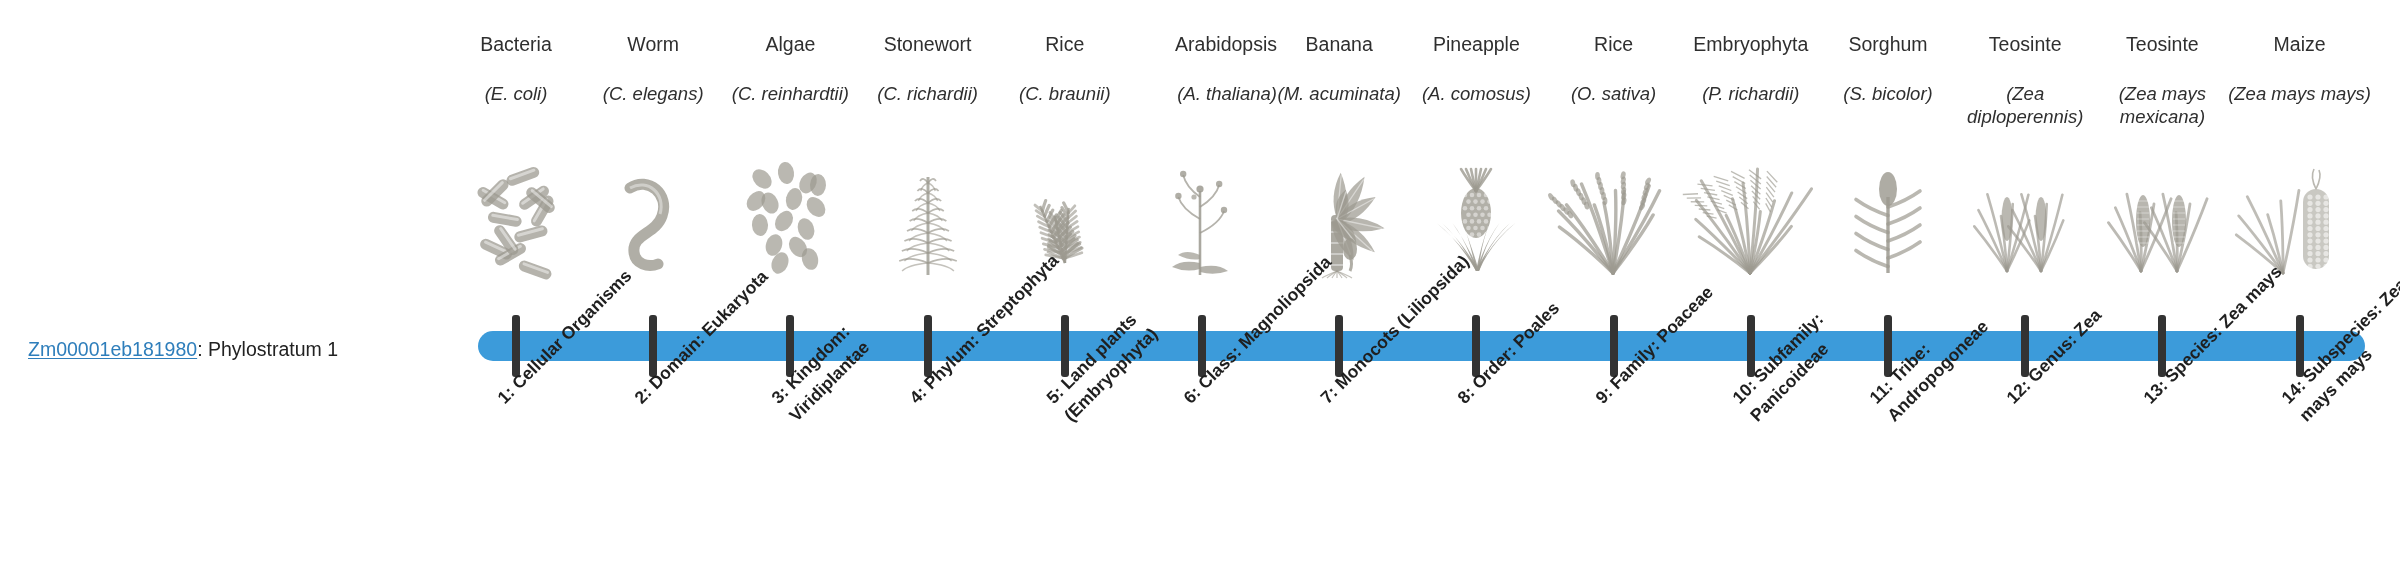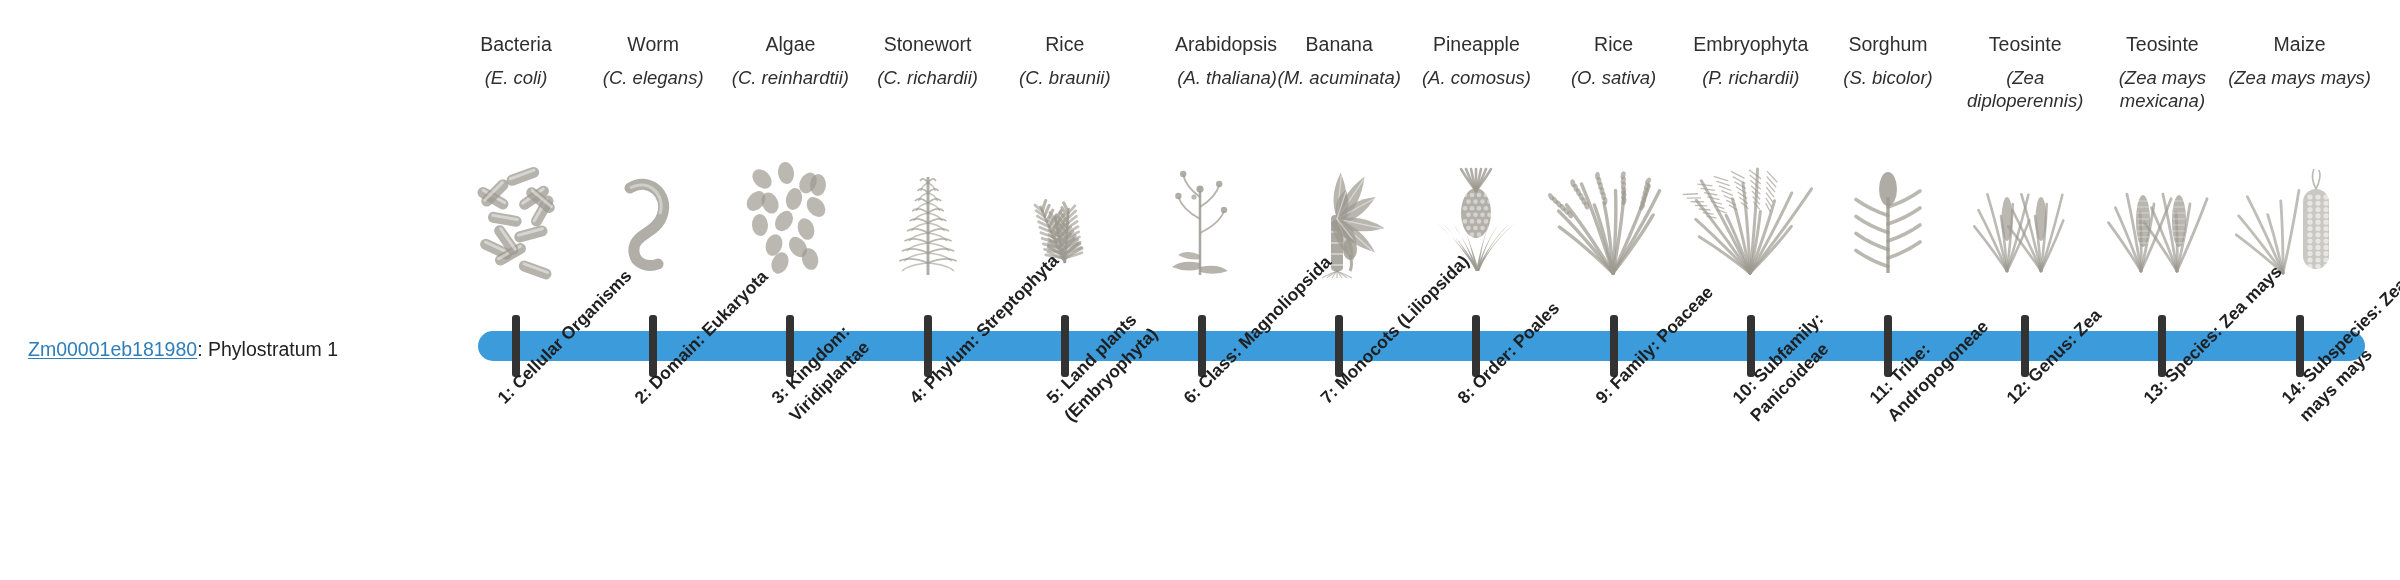--- a/index.html
+++ b/index.html
@@ -50,21 +50,21 @@
     top: 32px;
     text-align: center;
   }
   .species-common {
     font-size: 19.5px;
     line-height: 1.25;
     color: #2f2f2f;
     white-space: nowrap;
   }
   .species-latin {
-    margin-top: 11px;
+    margin-top: 27px;
     font-size: 18.5px;
     font-style: italic;
     line-height: 1.2;
     color: #2f2f2f;
   }
 
   
   .organism {
     position: absolute;
     top: 168px;

